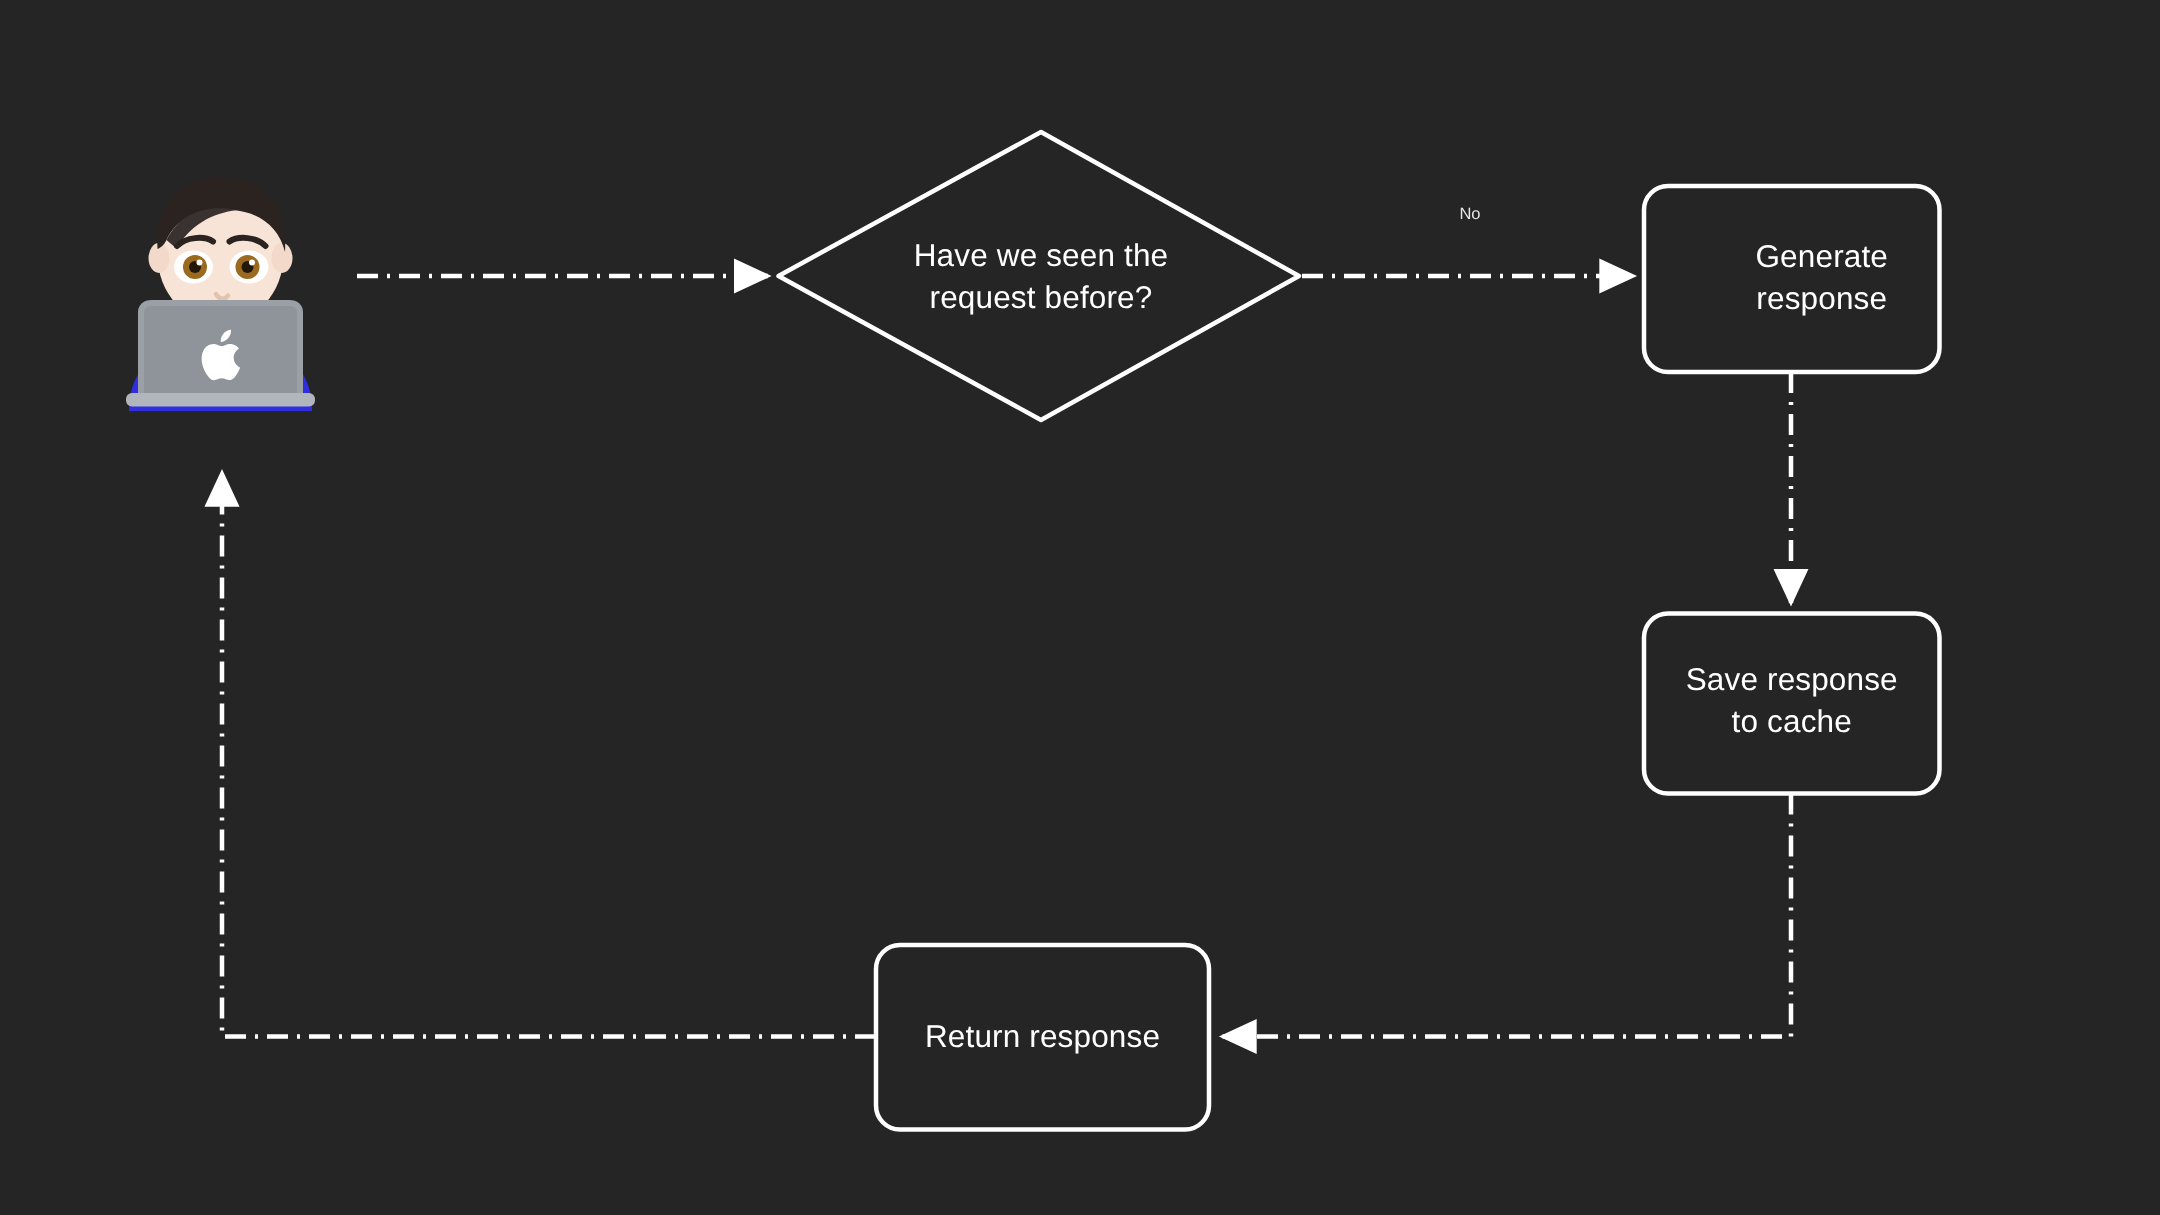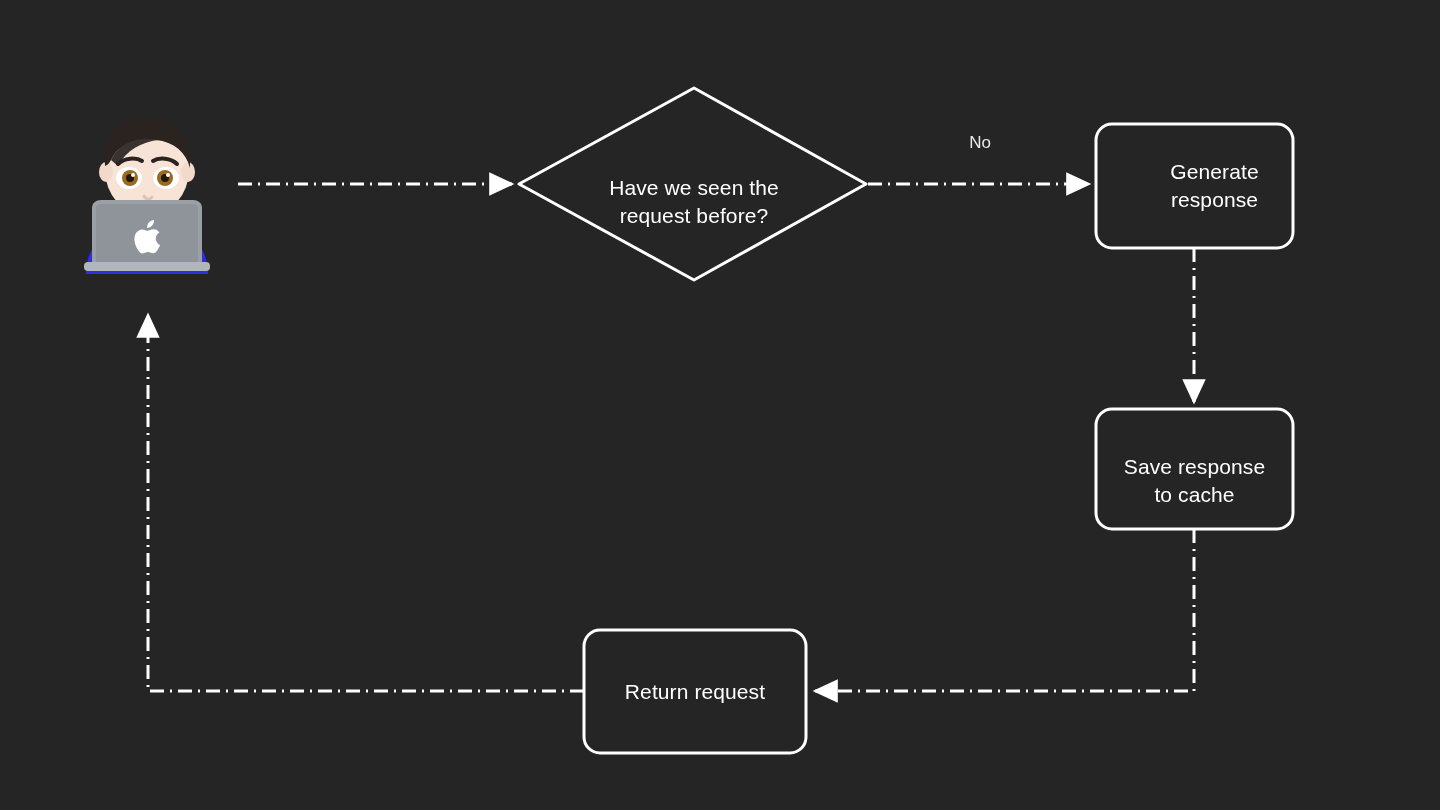--- a/index.html
+++ b/index.html
@@ -33,21 +33,21 @@
     font-size: 21px;
     line-height: 28px;
     text-align: center;
     white-space: pre-line;
     letter-spacing: 0.1px;
   }
   .edge-label {
     position: absolute;
     color: #e8e8e8;
     font-family: "Liberation Sans", sans-serif;
-    font-size: 17px;
+    font-size: 11px;
     line-height: 16px;
     text-align: center;
   }
   #actor-emoji {
     position: absolute;
     left: 78px;
     top: 112px;
     width: 138px;
     height: 162px;
   }
@@ -124,26 +124,26 @@
                C-0.5,5.8 -3.1,7.4 -4.5,10 C-7.4,15.1 -5.2,22.7 -2.4,26.8
                C-1,28.8 0.6,31.1 2.8,31 C4.9,30.9 5.7,29.6 8.2,29.6
                C10.8,29.6 11.5,31 13.7,30.9 C16,30.9 17.4,28.9 18.8,26.8
                C20.4,24.5 21.1,22.3 21.1,22.2 C21.1,22.1 16.7,20.4 16.6,15.3
                C16.6,11 20.2,9 20.3,8.9 C18.5,6.1 15.5,5.7 14.6,5.6 Z"></path>
     </g>
 
     <rect x="6" y="150" width="126" height="9" rx="4" fill="#b0b6bb"></rect>
   </svg>
 
-  <div class="node-label" style="left:519px; top:174px; width:350px;">Have we seen the
+  <div class="node-label" style="left:519px; top:157px; width:350px;">Have we seen the
 request before?</div>
 
   <div class="node-label" style="left:1096px; top:158px; width:237px;">Generate
 response</div>
 
-  <div class="node-label" style="left:1090px; top:453px; width:209px;text-align:center;">Save response
+  <div class="node-label" style="left:1090px; top:440px; width:209px;text-align:center;">Save response
 to cache</div>
 
-  <div class="node-label" style="left:584px; top:678px; width:222px;">Return request</div>
+  <div class="node-label" style="left:584px; top:678px; width:222px;">Return response</div>
 
   <div class="edge-label" style="left:955px; top:135px; width:50px;">No</div>
 
 </div>
 
 </body></html>

